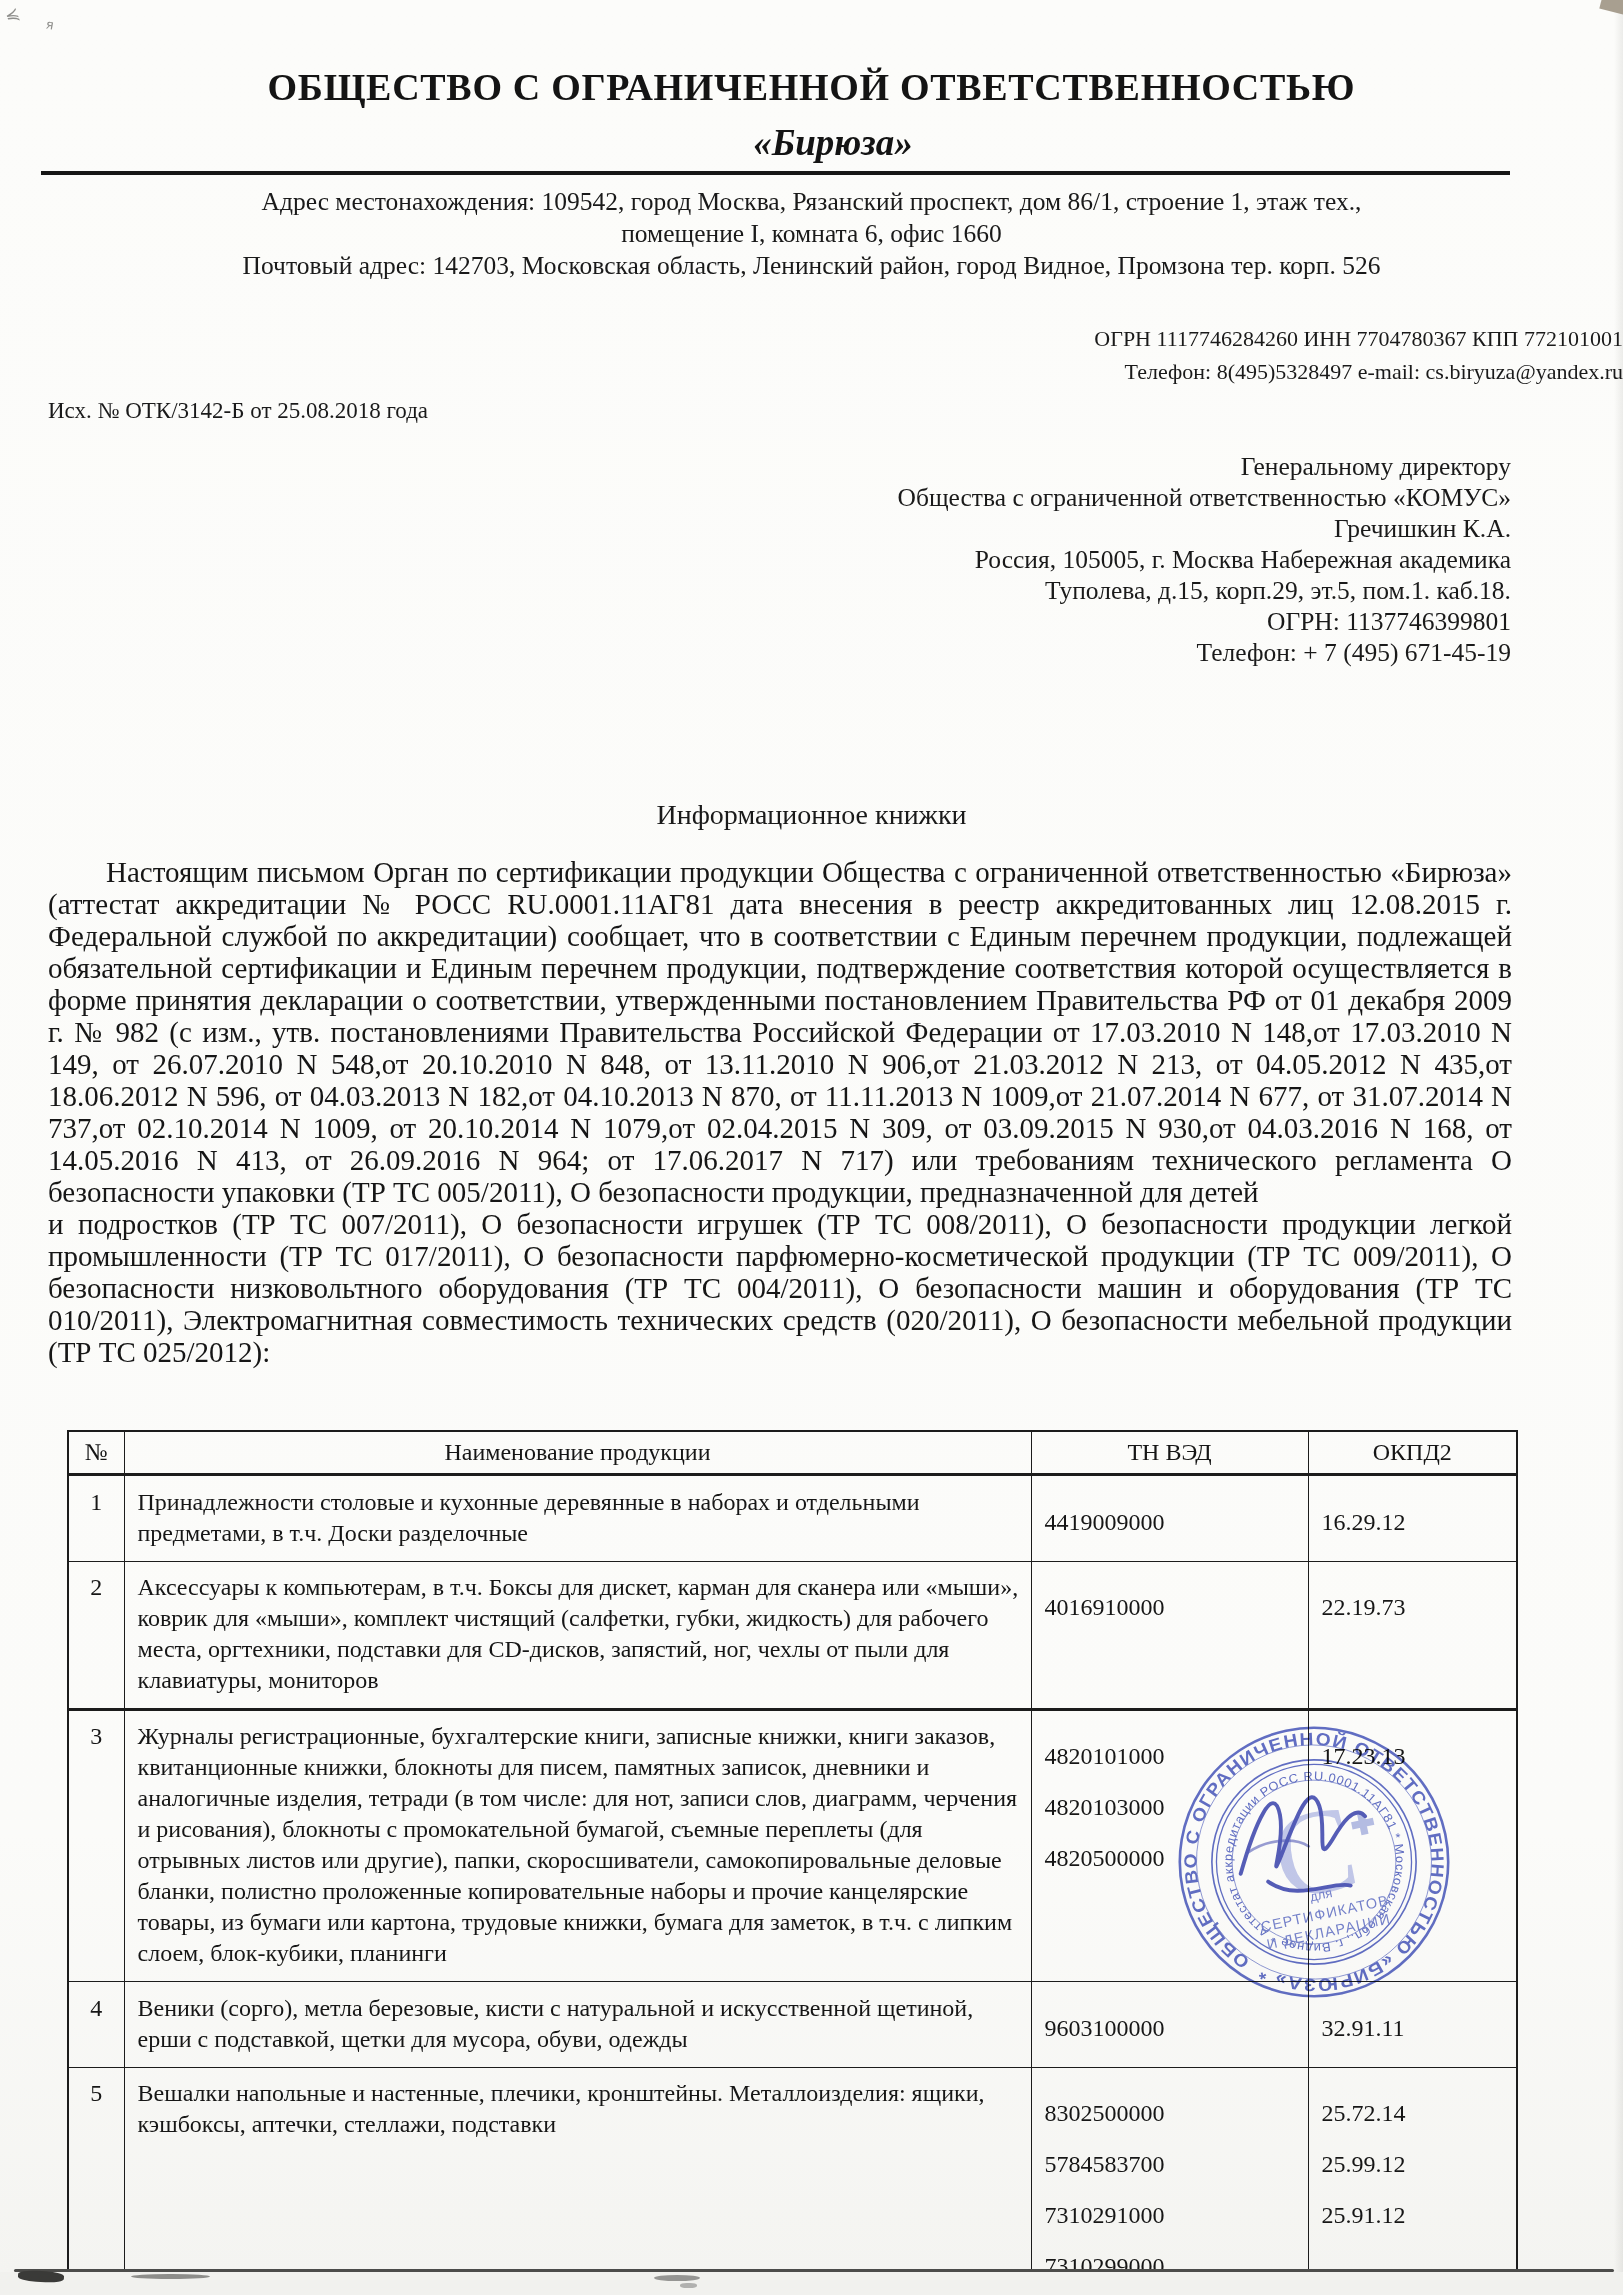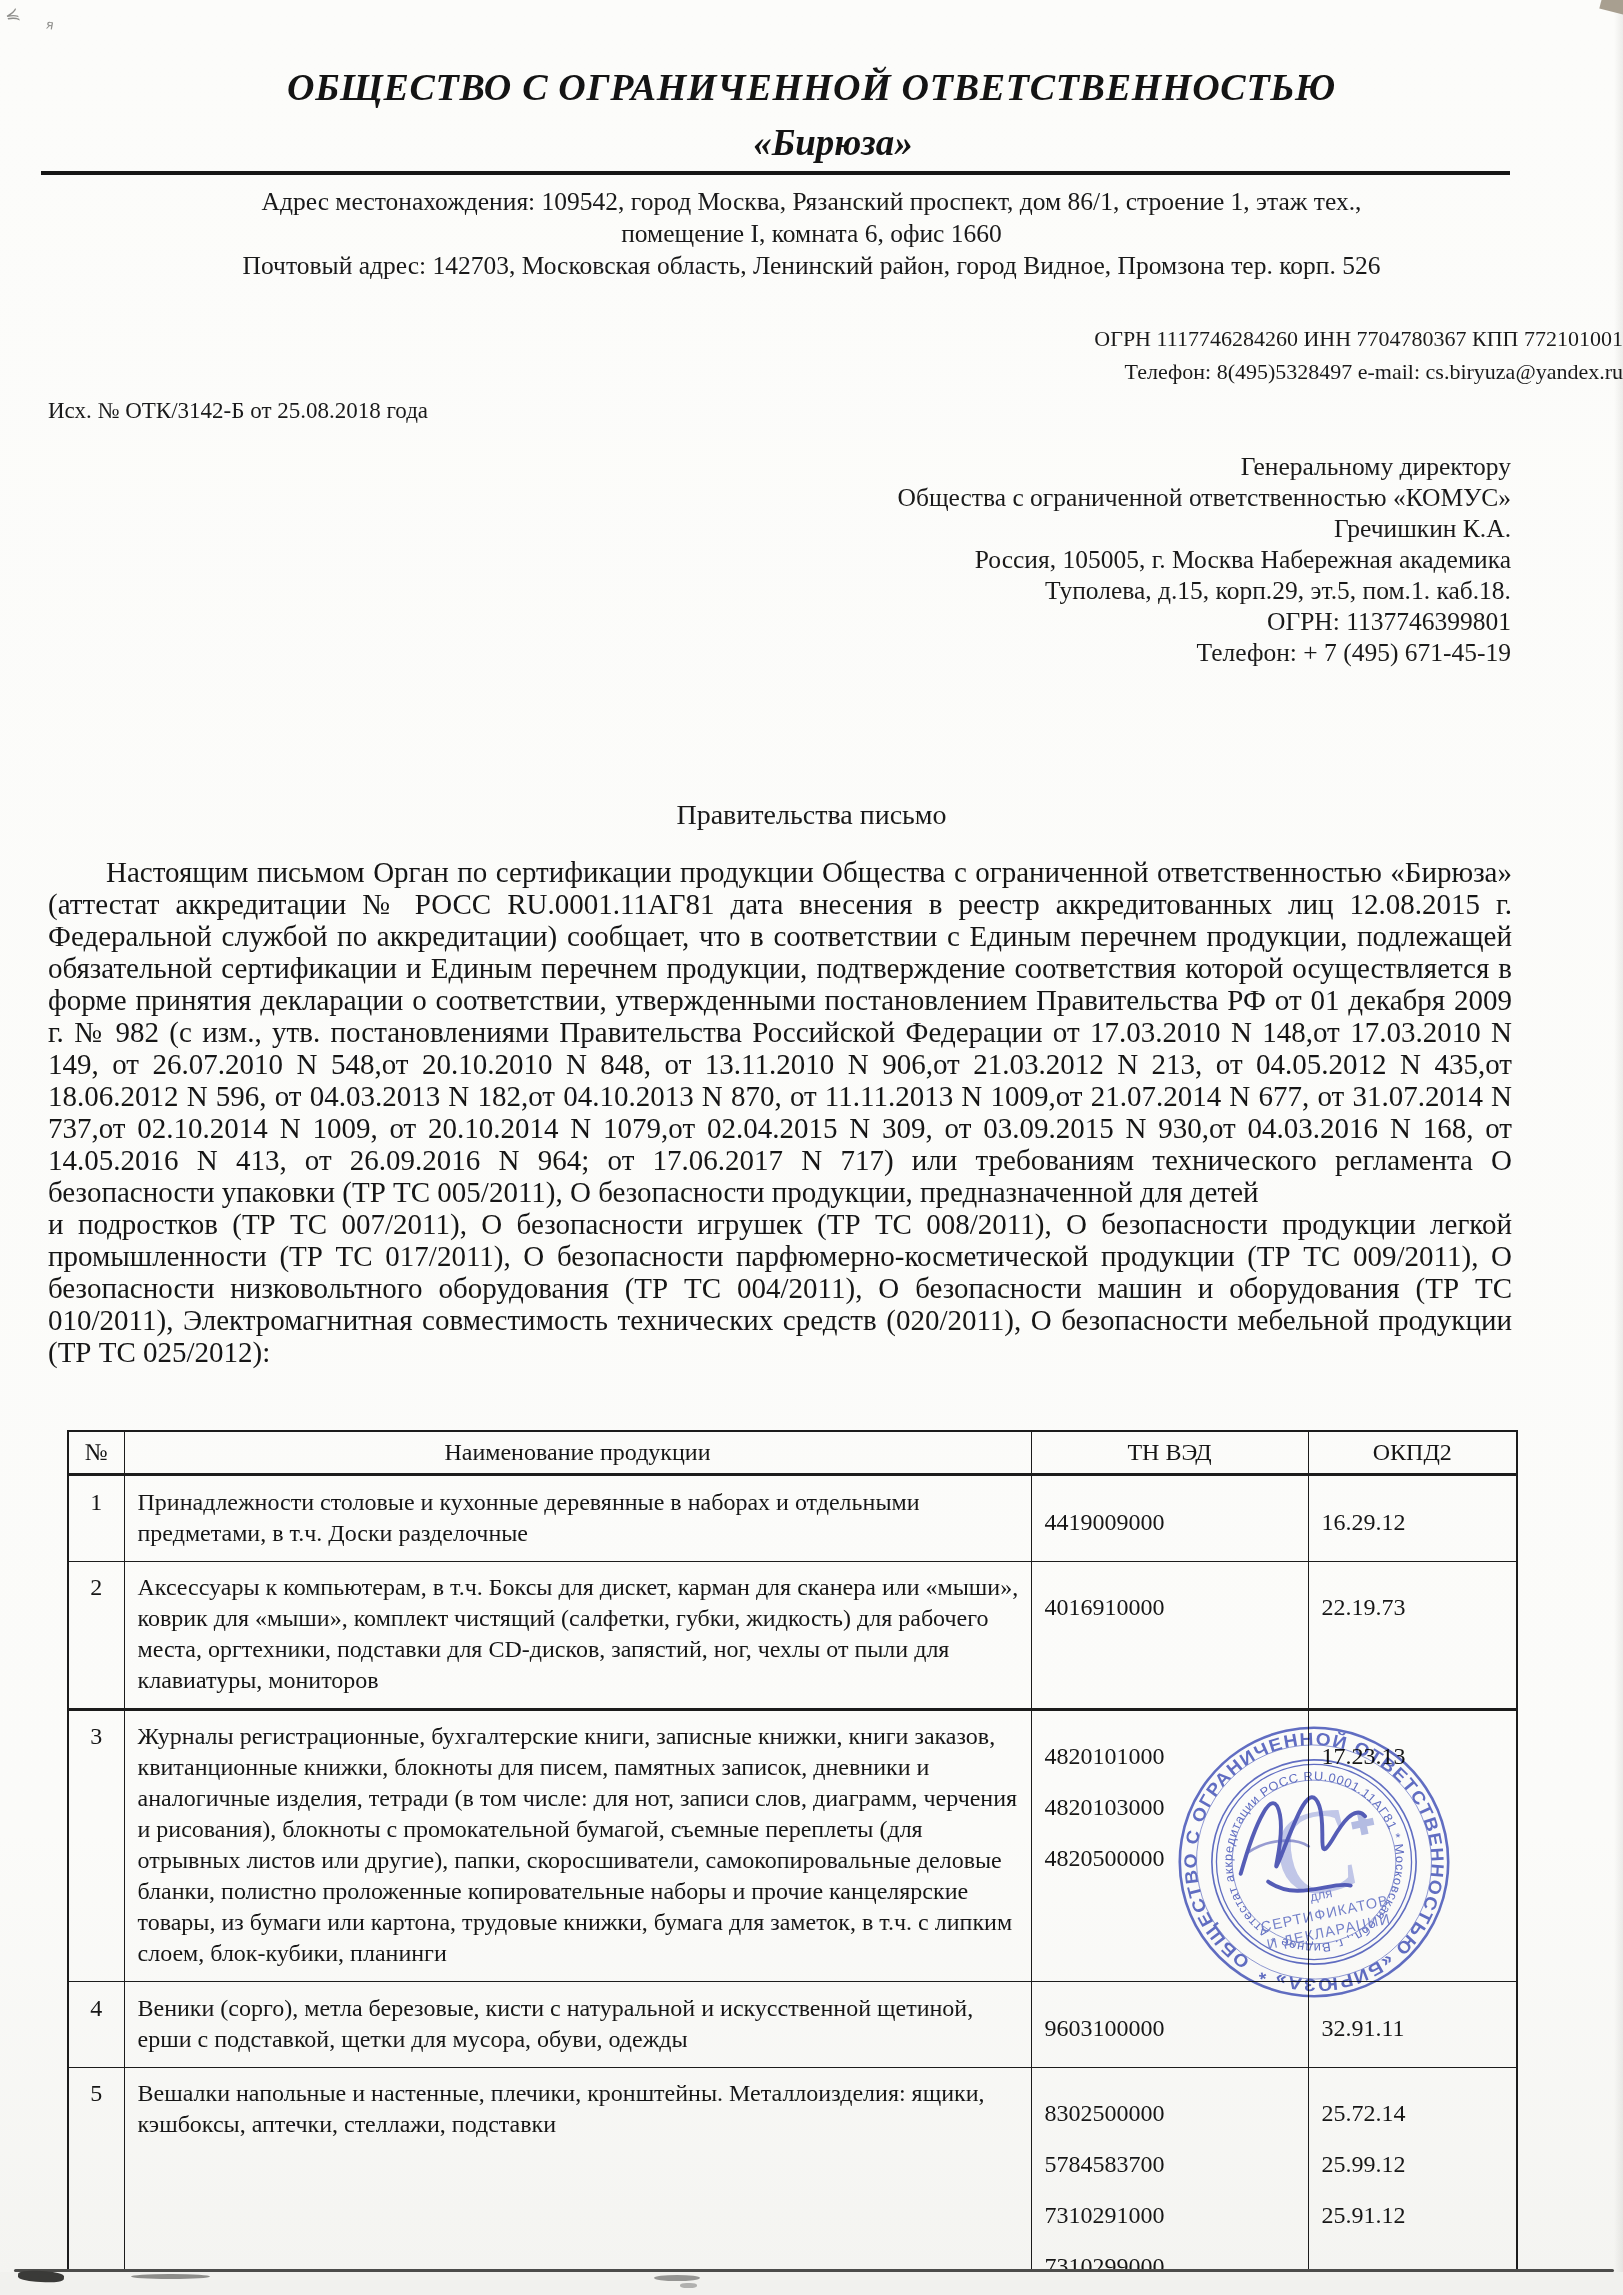--- a/index.html
+++ b/index.html
@@ -1,21 +1,21 @@
 <!DOCTYPE html>
 <html style="font-size:10.5px"><head>
 <meta charset="utf-8">
 <style>
   html,body{margin:0;padding:0;}
   body{background:#e9e9e6;font-family:"Liberation Serif", serif;}
   .page{position:relative;width:1623px;height:2295px;background:#fbfbf9;overflow:hidden;}
   .paper{position:absolute;inset:0;background:linear-gradient(180deg,#fcfcfa 0%,#fbfbf9 80%,#f4f4f1 99%);}
   
   .company{position:absolute;top:65px;left:0;width:100%;text-align:center;color:#141414;}
-  .company .l1{font-size:38px;font-weight:bold;font-style:italic;letter-spacing:0.7px;}
+  .company .l1{font-size:38px;font-weight:bold;letter-spacing:0.7px;}
   .company .l2{font-size:37px;font-weight:bold;font-style:italic;margin-top:11.8px;margin-left:43px;}
   .rule{position:absolute;top:171px;left:41px;width:1469px;height:3.9px;background:#161616;}
   .addr{position:absolute;top:186px;left:0;width:100%;text-align:center;font-size:25.5px;line-height:32px;color:#1a1a1a;}
   .meta{position:absolute;top:322px;left:0;width:100%;text-align:right;font-size:22px;line-height:33px;color:#1a1a1a;}
   .outgoing{position:absolute;top:398px;left:48px;font-size:23px;color:#1a1a1a;}
   
   .recipient{position:absolute;top:451px;right:112px;text-align:right;font-size:25.5px;line-height:31px;color:#1a1a1a;}
   
   .letter-title{position:absolute;top:799px;left:0;width:100%;text-align:center;font-size:28px;color:#1a1a1a;}
   .body-text{position:absolute;top:856px;left:48px;width:1464px;font-size:29px;line-height:32px;text-align:justify;color:#161616;}
@@ -83,21 +83,21 @@
   <div class="recipient">
     <div>Генеральному директору</div>
     <div>Общества с ограниченной ответственностью «КОМУС»</div>
     <div>Гречишкин К.А.</div>
     <div>Россия, 105005, г. Москва Набережная академика</div>
     <div>Туполева, д.15, корп.29, эт.5, пом.1. каб.18.</div>
     <div>ОГРН: 1137746399801</div>
     <div>Телефон: + 7 (495) 671-45-19</div>
   </div>
 
-  <div class="letter-title">Правительства письмо</div>
+  <div class="letter-title">Информационное книжки</div>
 
   <div class="body-text">
     <p class="first">Настоящим письмом Орган по сертификации продукции Общества с ограниченной ответственностью «Бирюза» (аттестат аккредитации № РОСС RU.0001.11АГ81 дата внесения в реестр аккредитованных лиц  12.08.2015 г. Федеральной службой по аккредитации) сообщает, что в соответствии с Единым перечнем продукции, подлежащей обязательной сертификации и Единым перечнем продукции, подтверждение соответствия которой осуществляется в форме принятия декларации о соответствии, утвержденными постановлением Правительства РФ от 01 декабря 2009 г. № 982 (с изм., утв. постановлениями Правительства Российской Федерации от 17.03.2010 N 148,от 17.03.2010 N 149, от 26.07.2010 N 548,от 20.10.2010 N 848, от 13.11.2010 N 906,от 21.03.2012 N 213, от 04.05.2012 N 435,от 18.06.2012 N 596, от 04.03.2013 N 182,от 04.10.2013 N 870, от 11.11.2013 N 1009,от 21.07.2014 N 677, от 31.07.2014 N 737,от 02.10.2014 N 1009, от 20.10.2014 N 1079,от 02.04.2015 N 309, от 03.09.2015 N 930,от 04.03.2016 N 168, от 14.05.2016 N 413, от 26.09.2016 N 964; от 17.06.2017 N 717) или требованиям технического регламента О безопасности упаковки (ТР ТС 005/2011), О безопасности продукции, предназначенной для детей</p>
     <p>и подростков (ТР ТС 007/2011), О безопасности игрушек (ТР ТС 008/2011), О безопасности продукции легкой промышленности (ТР ТС 017/2011), О безопасности парфюмерно-косметической продукции (ТР ТС 009/2011), О безопасности низковольтного оборудования (ТР ТС 004/2011), О безопасности машин и оборудования (ТР ТС 010/2011), Электромагнитная совместимость технических средств (020/2011), О безопасности мебельной продукции (ТР ТС 025/2012):</p>
   </div>
 
   <table class="prod-table">
     <colgroup>
       <col class="col-num">
         <col class="col-name">

